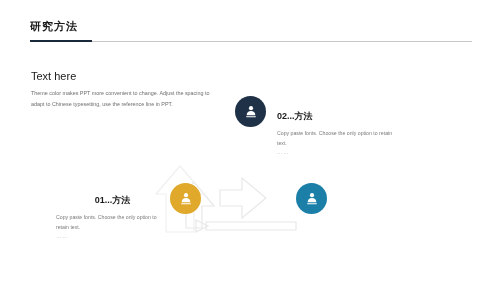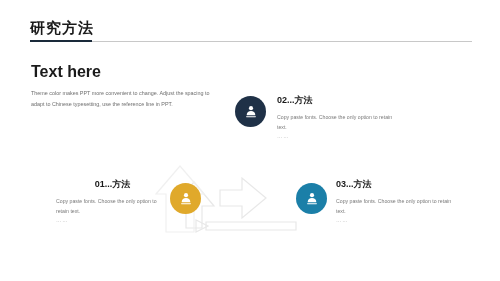--- a/index.html
+++ b/index.html
@@ -18,21 +18,21 @@
     position: absolute;
     inset: 0;
     background: #ffffff;
   }
 
   
   .slide-title {
     position: absolute;
     left: 30px;
     top: 19px;
-    font-size: 15px;
+    font-size: 11px;
     font-weight: bold;
     color: #1a1a1a;
     letter-spacing: 1px;
   }
   .title-rule {
     position: absolute;
     left: 30px;
     top: 41px;
     width: 442px;
     height: 1px;
@@ -44,23 +44,23 @@
     top: 40px;
     width: 62px;
     height: 2px;
     background: #1a2a3a;
   }
 
   
   .lead-heading {
     position: absolute;
     left: 31px;
-    top: 63px;
-    font-size: 16px;
-    font-weight: bold;
+    top: 70px;
+    font-size: 11px;
+    font-weight: normal;
     color: #1a1a1a;
   }
   .lead-body {
     position: absolute;
     left: 31px;
     top: 88px;
     width: 185px;
     font-size: 5.4px;
     line-height: 1.95;
     color: #6e6e6e;
@@ -93,21 +93,21 @@
   .node-02 { left: 235px; top: 96px;  background: #1f3147; }
   .node-01 { left: 170px; top: 183px; background: #e0a92b; }
   .node-03 { left: 296px; top: 183px; background: #1b7fa8; }
 
   
   .item { position: absolute; }
   .item-head {
     font-size: 9px;
     font-weight: bold;
     color: #1a1a1a;
-    margin: 0 0 5px 0;
+    margin: 16px 0 5px 0;
     white-space: nowrap;
   }
   .item-body {
     font-size: 5.2px;
     line-height: 2.0;
     color: #7a7a7a;
   }
   .item-dots {
     font-size: 5.2px;
     color: #9a9a9a;
@@ -173,19 +173,14 @@
     <div class="item-dots">……</div>
   </div>
 
   <div class="node node-03">
     <svg class="person" viewBox="0 0 24 24" fill="#ffffff">
       <circle cx="12" cy="6.2" r="3.1"></circle>
       <path d="M12 10.4c-3.6 0-6.4 2.4-6.4 5.6v0.8h12.8v-0.8c0-3.2-2.8-5.6-6.4-5.6z"></path>
       <rect x="4.6" y="18.2" width="14.8" height="1.5" rx="0.7"></rect>
     </svg>
   </div>
-  <div class="item item-03">
-    <div class="item-head">03...方法</div>
-    <div class="item-body">Copy paste fonts. Choose the only option to retain text.</div>
-    <div class="item-dots">……</div>
-  </div>
 
 </div>
 
 </body></html>

